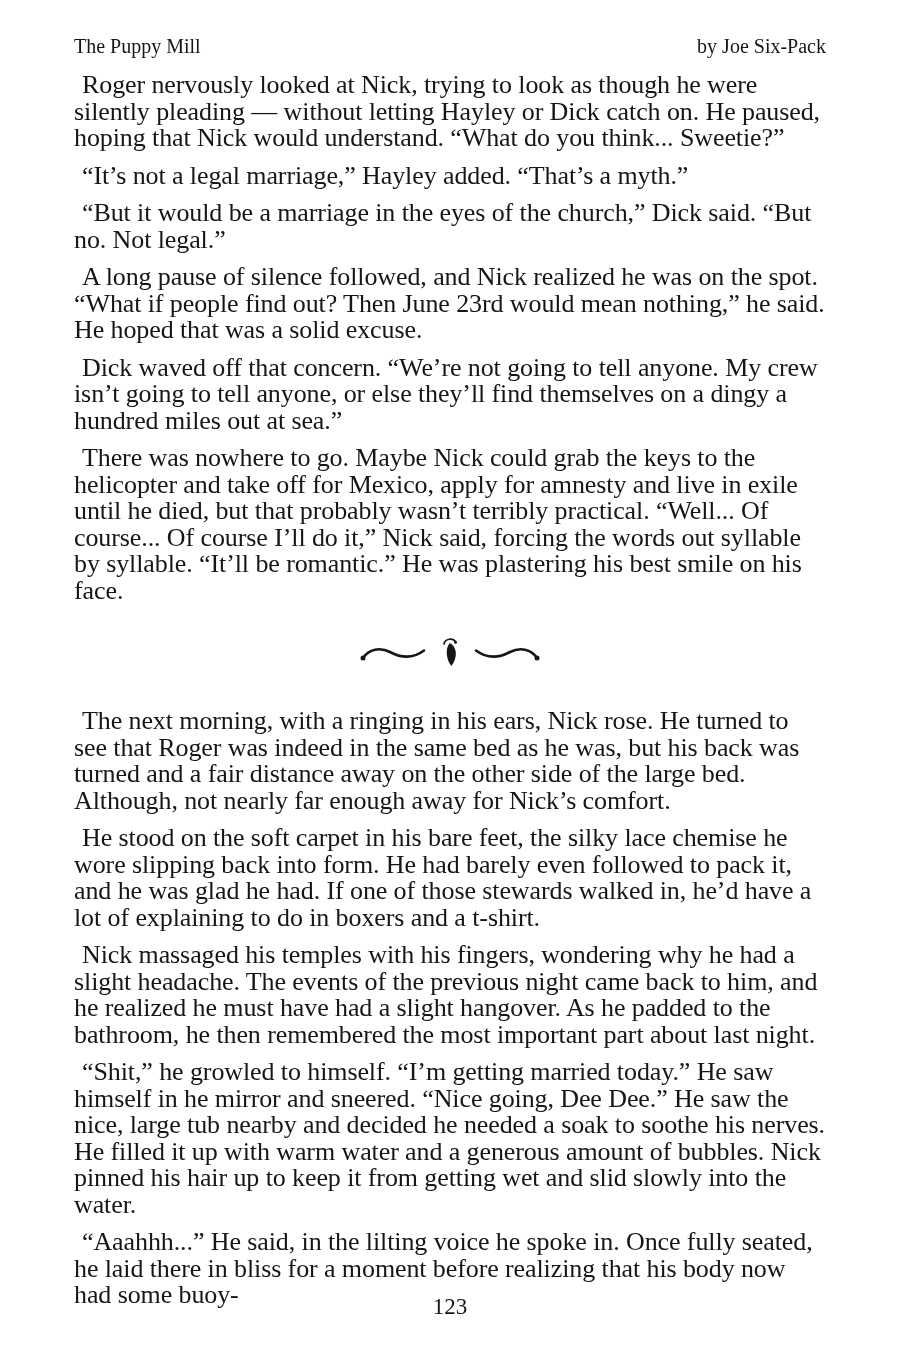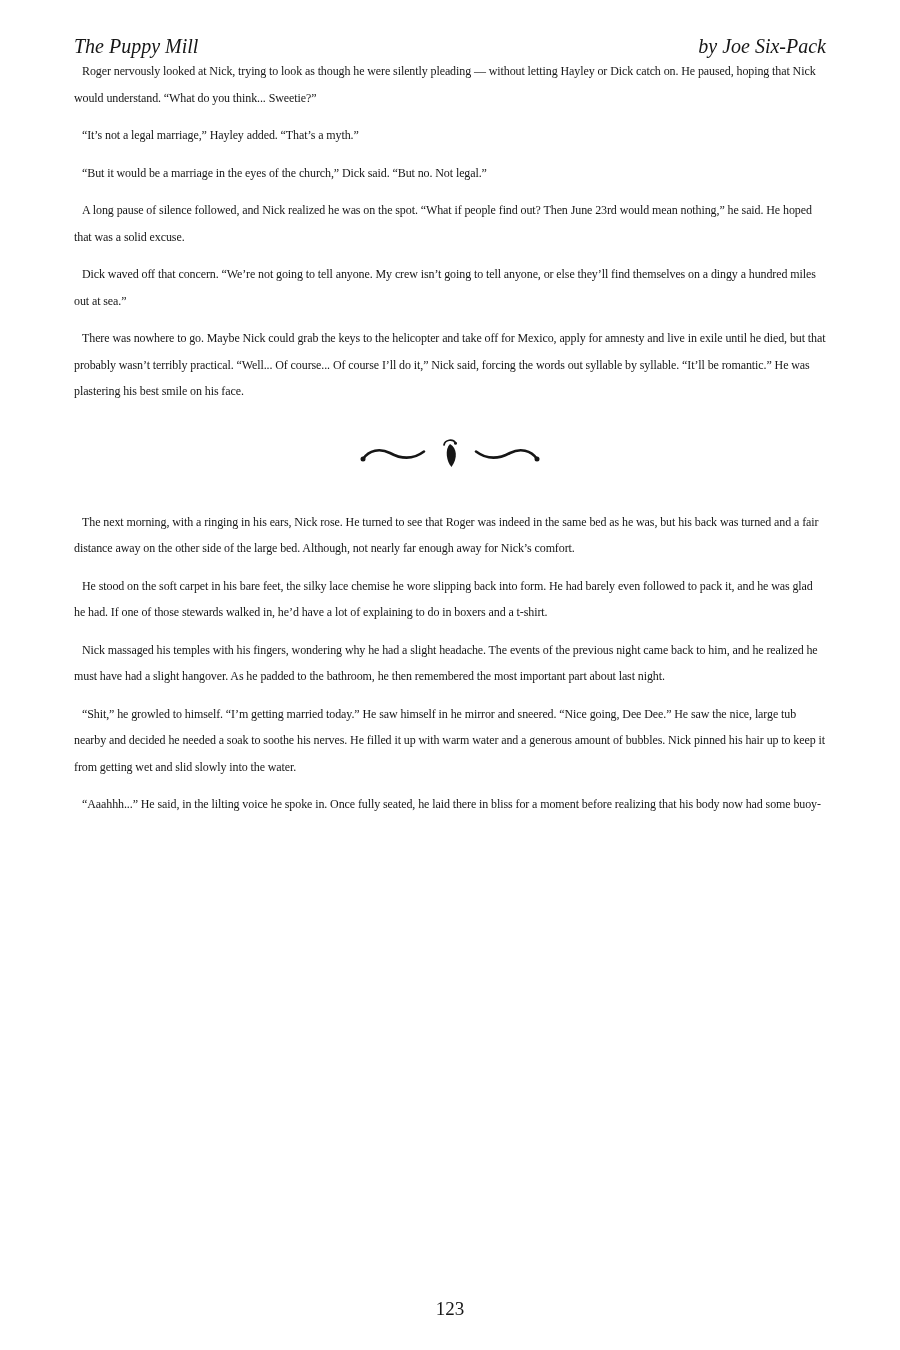--- a/index.html
+++ b/index.html
@@ -16,45 +16,45 @@
     background: #ffffff;
     color: #161616;
     font-family: "Liberation Serif", serif;
     padding: 34px 74px 0 74px;
     overflow: hidden;
   }
   .running-header {
     display: flex;
     justify-content: space-between;
     align-items: baseline;
-    font-style: italic;
     font-size: 20px;
     line-height: 24px;
+    margin-bottom: 14px;
   }
   .body-text p {
-    font-size: 12px;
+    font-size: 26px;
     line-height: 26.5px;
     letter-spacing: -0.1px;
     margin: 0 0 11px 0;
     text-indent: 8px;
     text-align: left;
   }
   .scene-divider {
     display: flex;
     justify-content: center;
     align-items: center;
     margin: 30px 0 34px 0;
   }
   .page-footer {
     position: absolute;
     left: 0;
     bottom: 30px;
     width: 100%;
     text-align: center;
-    font-size: 19px;
+    font-size: 23px;
     color: #161616;
   }
 </style>
 </head>
 <body>
 
 <div class="page">
 
   <div class="running-header">
     <span>The Puppy Mill</span>

